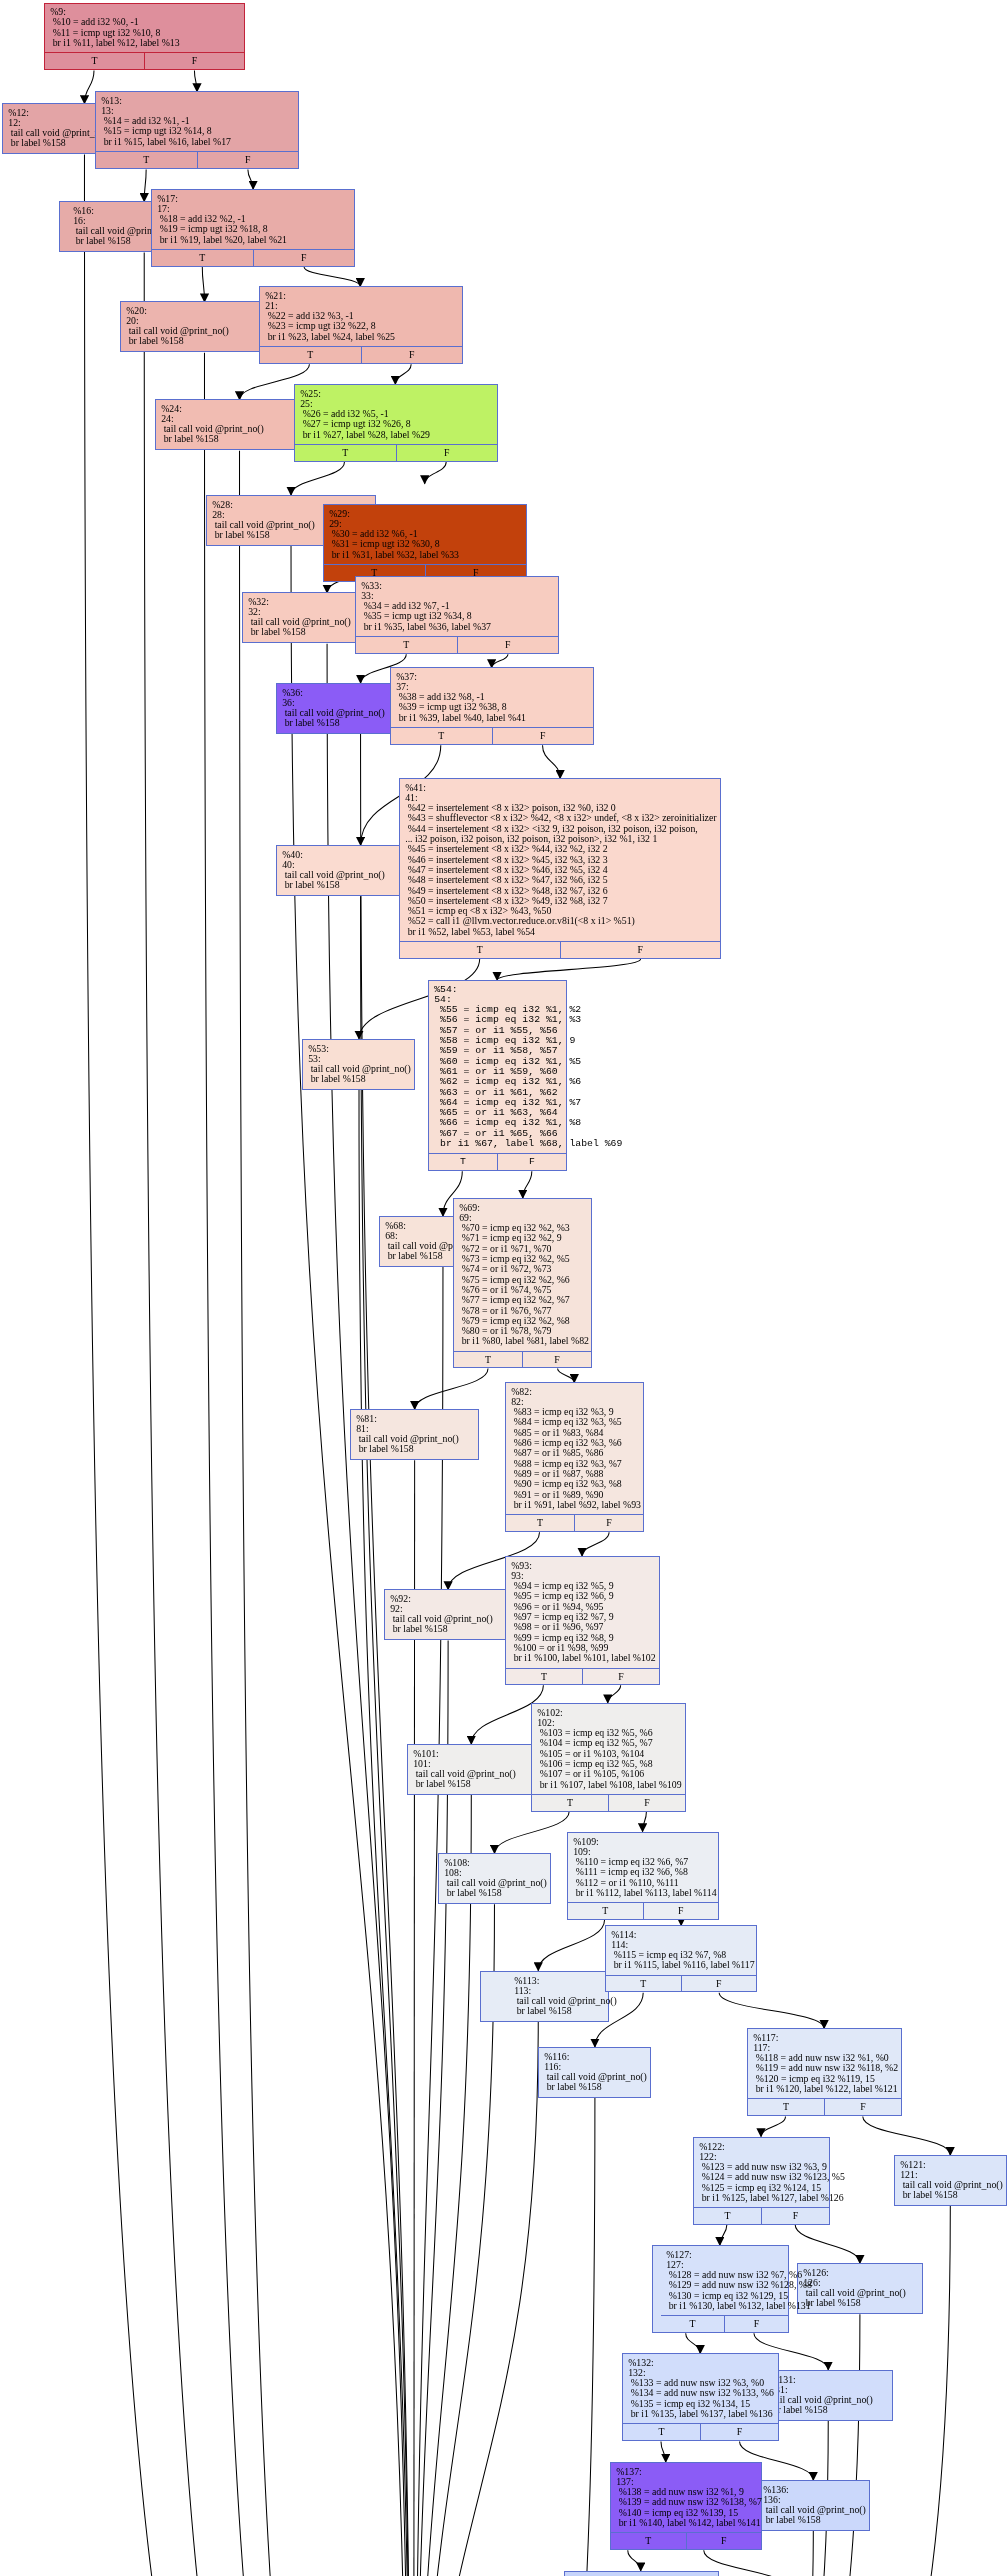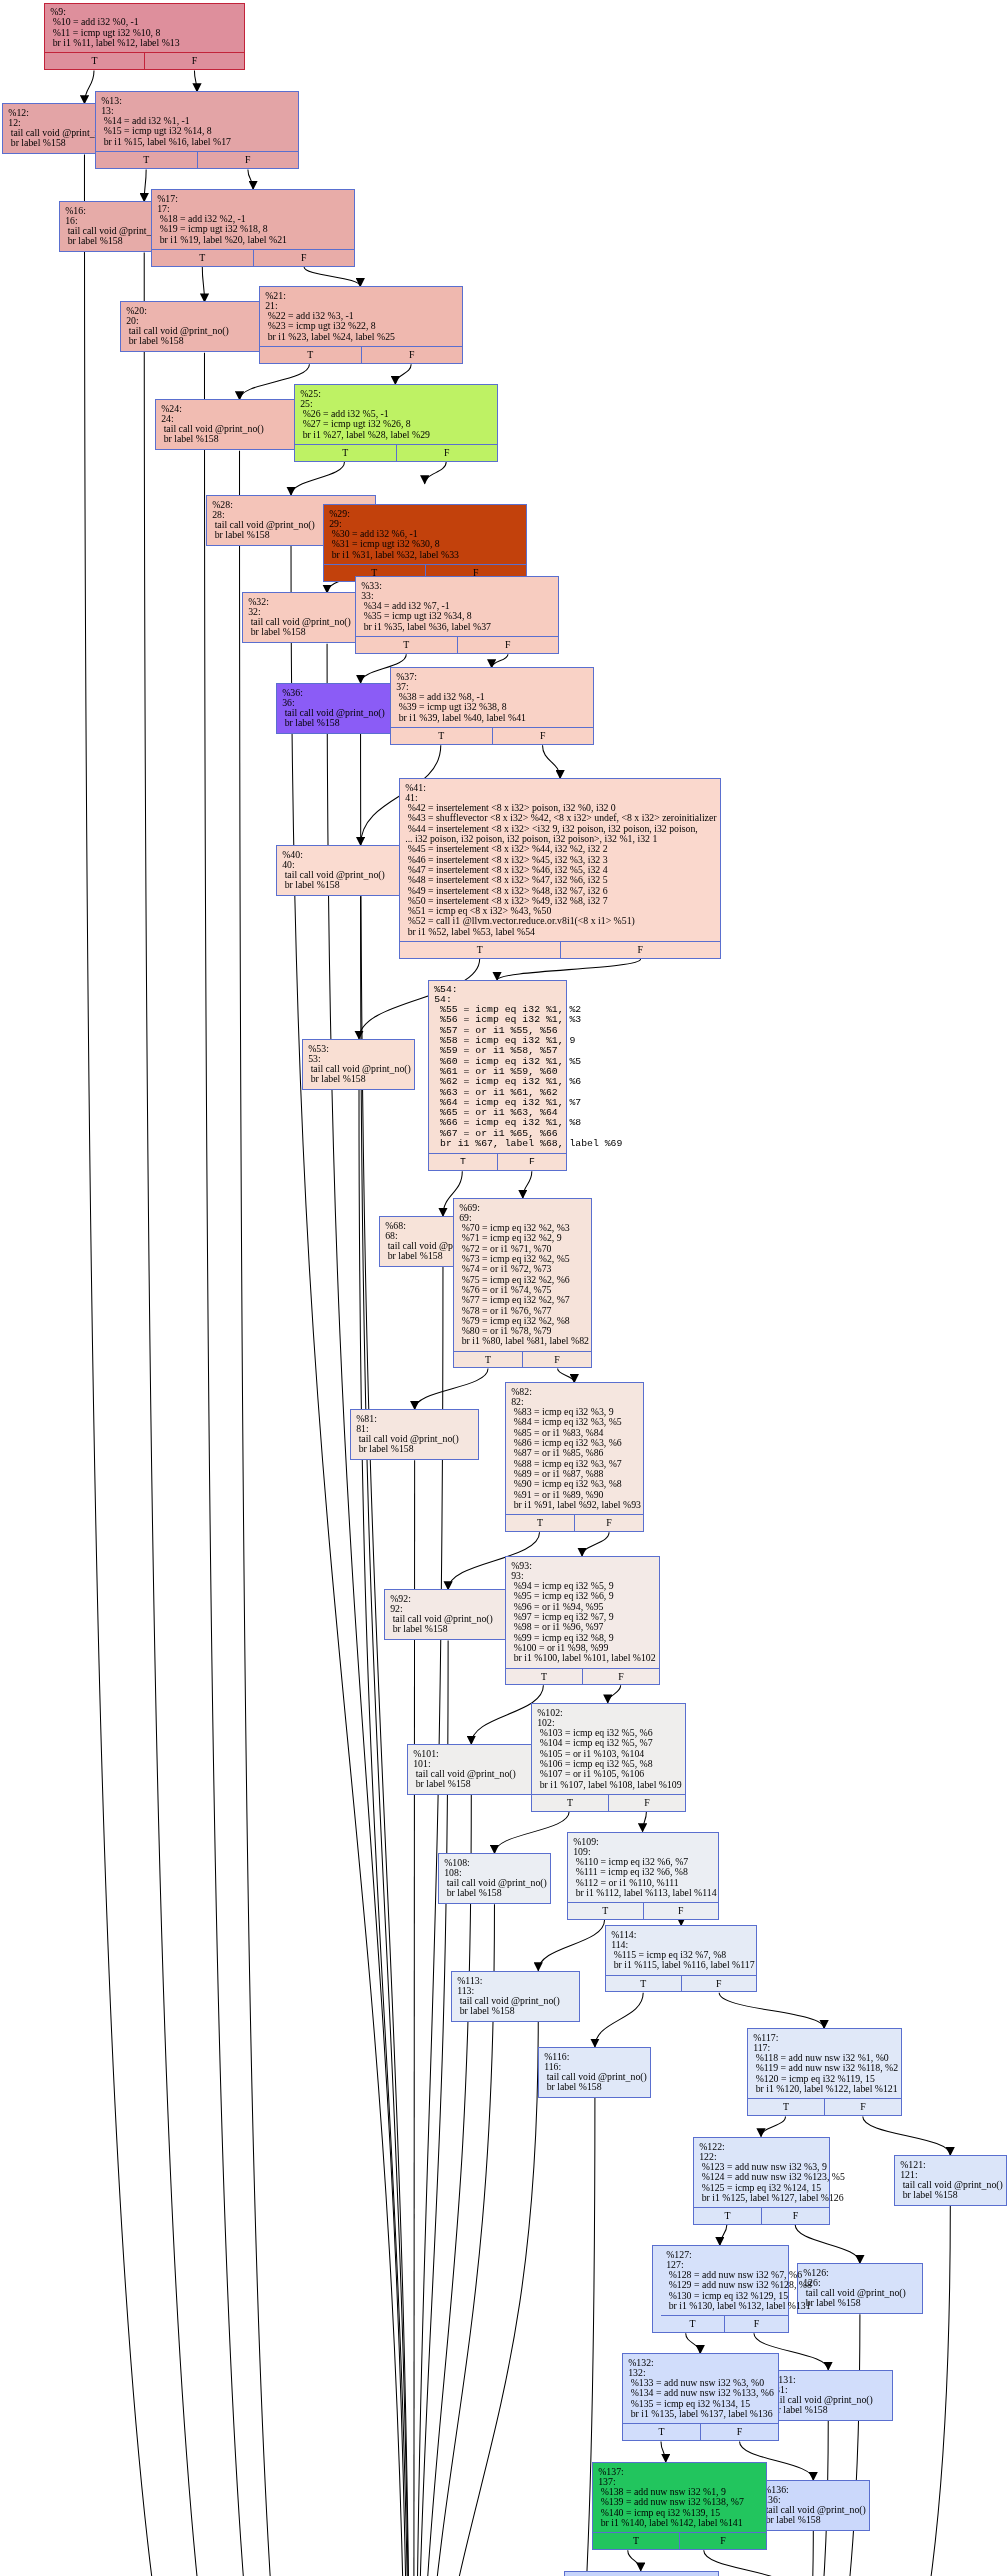--- a/index.html
+++ b/index.html
@@ -111,21 +111,21 @@
     <div class="node" style="left: 2.1px; top: 103px; width: 165px; background: rgb(227, 164, 166);">
       <div class="body"><span class="line">%12:</span><span class="line">12:</span><span class="line"> tail call void @print_no()</span><span class="line"> br label %158</span></div>
     </div>
     <div class="node" style="left: 95px; top: 91px; width: 204px; background: rgb(227, 164, 166);">
       <div class="body"><span class="line">%13:</span><span class="line">13:</span><span class="line"> %14 = add i32 %1, -1</span><span class="line"> %15 = icmp ugt i32 %14, 8</span><span class="line"> br i1 %15, label %16, label %17</span></div>
       <div class="row">
         <div class="cell">T</div>
         <div class="cell">F</div>
       </div>
     </div>
-    <div class="node" style="left: 59px; top: 201px; width: 170px; background: rgb(230, 171, 168);">
+    <div class="node" style="left: 59px; top: 201px; width: 170px; background: rgb(230, 171, 168); padding-left: 8px;">
       <div class="body"><span class="line">%16:</span><span class="line">16:</span><span class="line"> tail call void @print_no()</span><span class="line"> br label %158</span></div>
     </div>
     <div class="node" style="left: 151px; top: 189px; width: 204px; background: rgb(232, 172, 168);">
       <div class="body"><span class="line">%17:</span><span class="line">17:</span><span class="line"> %18 = add i32 %2, -1</span><span class="line"> %19 = icmp ugt i32 %18, 8</span><span class="line"> br i1 %19, label %20, label %21</span></div>
       <div class="row">
         <div class="cell">T</div>
         <div class="cell">F</div>
       </div>
     </div>
     <div class="node" style="left: 120px; top: 301px; width: 170px; background: rgb(236, 180, 174);">
@@ -241,21 +241,21 @@
     <div class="node" style="left: 438px; top: 1853px; width: 113px; background: rgb(235, 238, 243);">
       <div class="body"><span class="line">%108:</span><span class="line">108:</span><span class="line"> tail call void @print_no()</span><span class="line"> br label %158</span></div>
     </div>
     <div class="node" style="left: 567px; top: 1832px; width: 152px; background: rgb(235, 238, 243);">
       <div class="body"><span class="line">%109:</span><span class="line">109:</span><span class="line"> %110 = icmp eq i32 %6, %7</span><span class="line"> %111 = icmp eq i32 %6, %8</span><span class="line"> %112 = or i1 %110, %111</span><span class="line"> br i1 %112, label %113, label %114</span></div>
       <div class="row">
         <div class="cell">T</div>
         <div class="cell">F</div>
       </div>
     </div>
-    <div class="node" style="left: 451px; top: 1971px; width: 129px; background: rgb(230, 236, 246);">
+    <div class="node" style="left: 480px; top: 1971px; width: 129px; background: rgb(230, 236, 246); padding-left: 28px;">
       <div class="body"><span class="line">%113:</span><span class="line">113:</span><span class="line"> tail call void @print_no()</span><span class="line"> br label %158</span></div>
     </div>
     <div class="node" style="left: 605px; top: 1925px; width: 152px; background: rgb(229, 235, 246);">
       <div class="body"><span class="line">%114:</span><span class="line">114:</span><span class="line"> %115 = icmp eq i32 %7, %8</span><span class="line"> br i1 %115, label %116, label %117</span></div>
       <div class="row">
         <div class="cell">T</div>
         <div class="cell">F</div>
       </div>
     </div>
     <div class="node" style="left: 538px; top: 2047px; width: 113px; background: rgb(224, 232, 248);">
@@ -294,21 +294,21 @@
     <div class="node" style="left: 622px; top: 2353px; width: 157px; background: rgb(209, 221, 251);">
       <div class="body"><span class="line">%132:</span><span class="line">132:</span><span class="line"> %133 = add nuw nsw i32 %3, %0</span><span class="line"> %134 = add nuw nsw i32 %133, %6</span><span class="line"> %135 = icmp eq i32 %134, 15</span><span class="line"> br i1 %135, label %137, label %136</span></div>
       <div class="row">
         <div class="cell">T</div>
         <div class="cell">F</div>
       </div>
     </div>
     <div class="node" style="left: 757px; top: 2480px; width: 113px; background: rgb(203, 216, 251);">
       <div class="body"><span class="line">%136:</span><span class="line">136:</span><span class="line"> tail call void @print_no()</span><span class="line"> br label %158</span></div>
     </div>
-    <div class="node" style="left: 592px; top: 2462px; width: 175px; background: #22c55e;">
+    <div class="node" style="left: 610px; top: 2462px; width: 152px; background: #8b5cf6;">
       <div class="body"><span class="line">%137:</span><span class="line">137:</span><span class="line"> %138 = add nuw nsw i32 %1, 9</span><span class="line"> %139 = add nuw nsw i32 %138, %7</span><span class="line"> %140 = icmp eq i32 %139, 15</span><span class="line"> br i1 %140, label %142, label %141</span></div>
       <div class="row">
         <div class="cell">T</div>
         <div class="cell">F</div>
       </div>
     </div>
     <div class="node" style="left: 564px; top: 2571px; width: 155px; background: rgb(198, 212, 251);">
       <div class="body"><span class="line">%142:</span></div>
     </div>
   </div>

